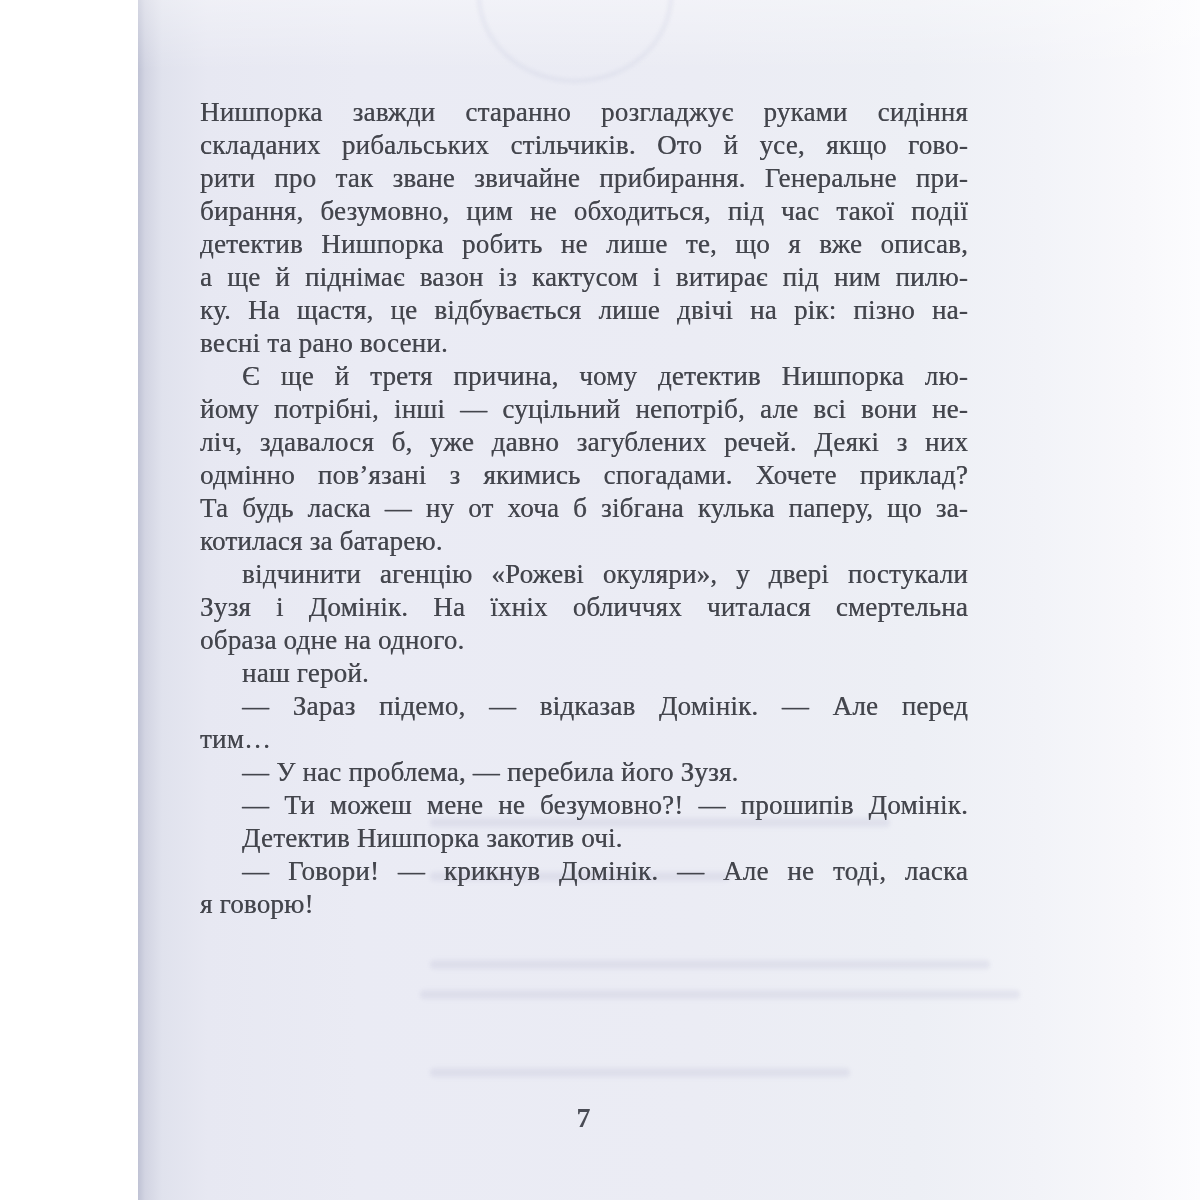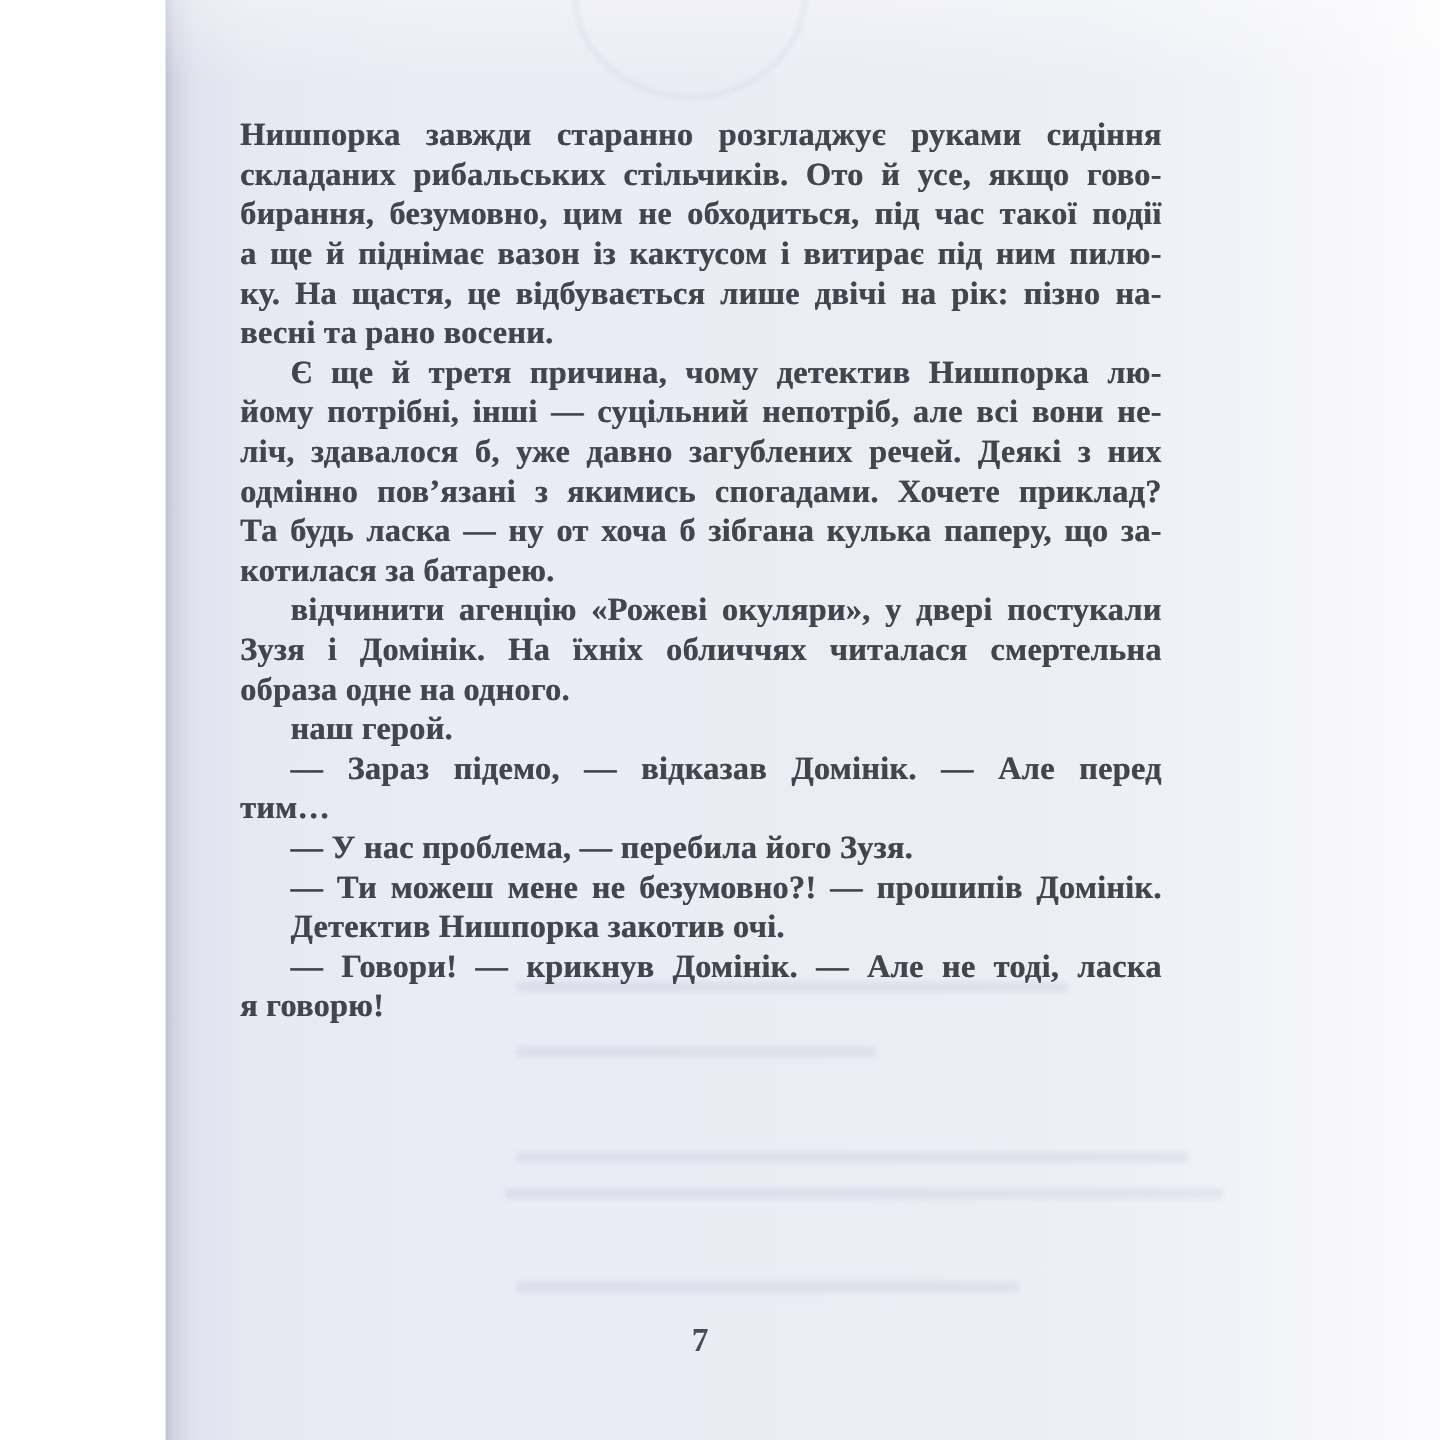--- a/index.html
+++ b/index.html
@@ -22,21 +22,21 @@
     background:linear-gradient(180deg,rgba(255,255,255,.35),rgba(255,255,255,0));
     pointer-events:none;
   }
   
   .text-block{
     position:absolute;left:62px;top:96px;width:768px;
     font-size:27px;line-height:33px;color:#43454c;
     letter-spacing:.2px;
     text-shadow:.35px 0 0 rgba(60,62,72,.75);
   }
-  .para{margin:0;font-weight:bold;}
+  .para{margin:0;}
   .line{height:33px;overflow:hidden;white-space:nowrap;}
   .line.fill{white-space:normal;text-align:justify;text-align-last:justify;}
   .para.indent .line:first-child{padding-left:42px;}
   
   .page-number{
     position:absolute;left:62px;top:1102px;width:768px;
     text-align:center;font-size:28px;font-weight:bold;color:#4a4c55;
     letter-spacing:1px;
   }
   
@@ -63,21 +63,23 @@
   <div class="ghost g1"></div>
   <div class="ghost g2"></div>
   <div class="ghost g3"></div>
   <div class="ghost g4"></div>
   <div class="ghost g5"></div>
 
   <div class="text-block" id="text-block">
       <div class="para">
         <div class="line fill">Нишпорка завжди старанно розгладжує руками сидіння</div>
         <div class="line fill">складаних рибальських стільчиків. Ото й усе, якщо гово-</div>
+        <div class="line fill">рити про так зване звичайне прибирання. Генеральне при-</div>
         <div class="line fill">бирання, безумовно, цим не обходиться, під час такої події</div>
+        <div class="line fill">детектив Нишпорка робить не лише те, що я вже описав,</div>
         <div class="line fill">а ще й піднімає вазон із кактусом і витирає під ним пилю-</div>
         <div class="line fill">ку. На щастя, це відбувається лише двічі на рік: пізно на-</div>
         <div class="line">весні та рано восени.</div>
       </div>
       <div class="para indent">
         <div class="line fill">Є ще й третя причина, чому детектив Нишпорка лю-</div>
         <div class="line fill">йому потрібні, інші — суцільний непотріб, але всі вони не-</div>
         <div class="line fill">ліч, здавалося б, уже давно загублених речей. Деякі з них</div>
         <div class="line fill">одмінно пов’язані з якимись спогадами. Хочете приклад?</div>
         <div class="line fill">Та будь ласка — ну от хоча б зібгана кулька паперу, що за-</div>

